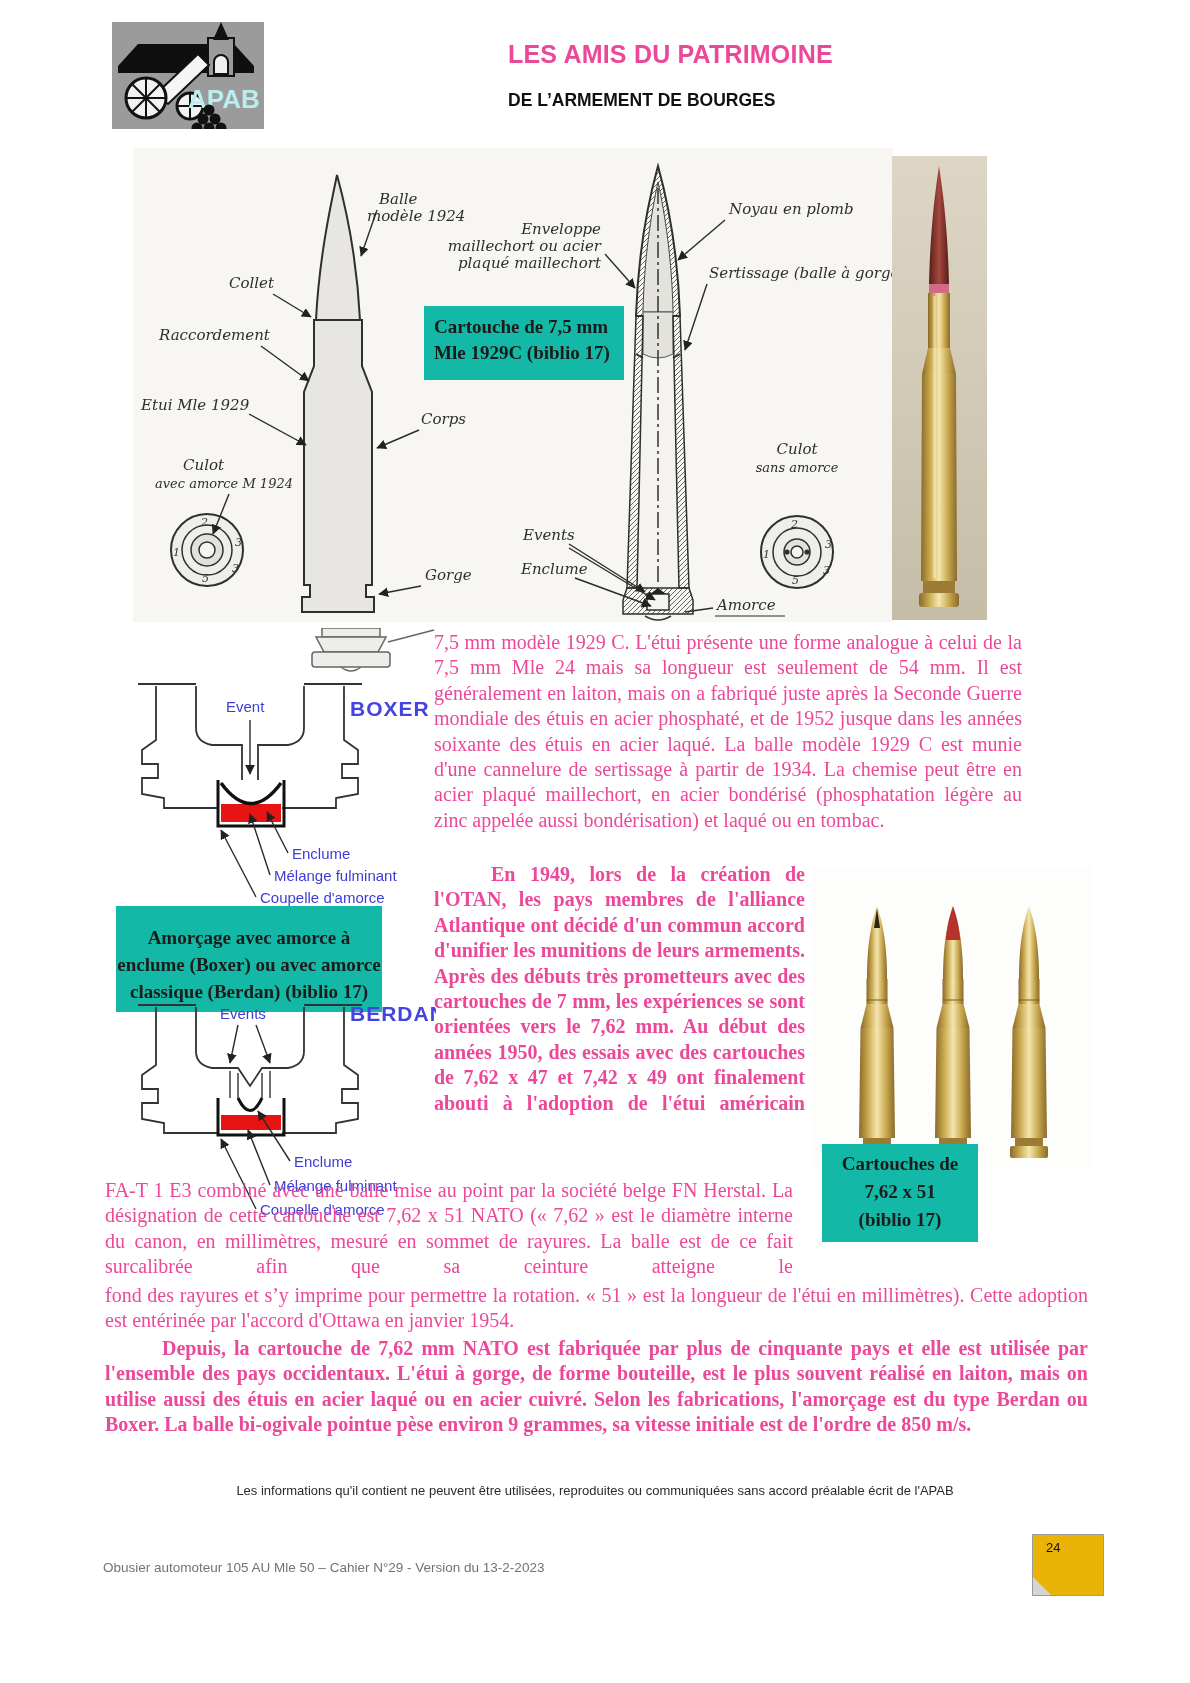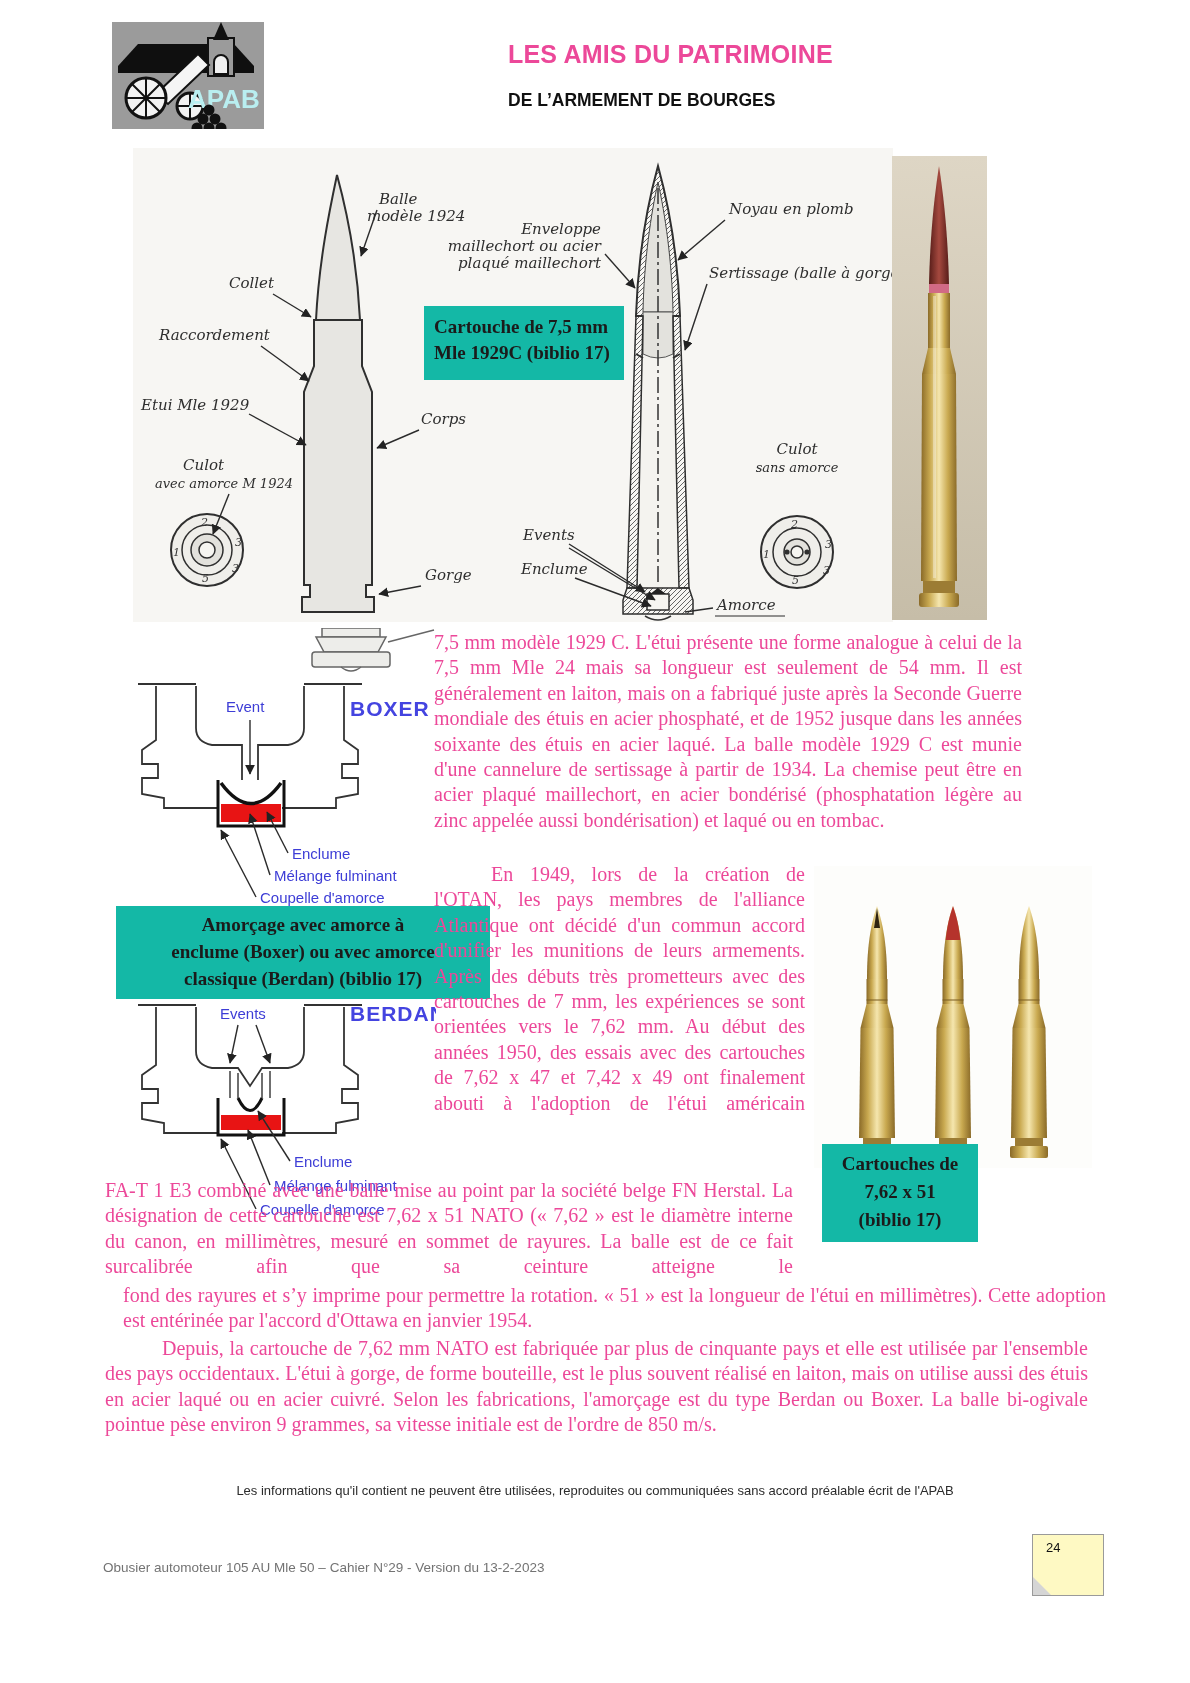--- a/index.html
+++ b/index.html
@@ -19,27 +19,27 @@
   .bluelab{font-family:"Liberation Sans",sans-serif;font-size:15px;fill:#3d3dd6;}
   .bluetitle{font-family:"Liberation Sans",sans-serif;font-size:21px;font-weight:bold;fill:#4444e0;letter-spacing:1px;}
   .ldr{stroke:#2b2b2b;stroke-width:1.4;fill:none;}
 
   
   .capbox{background:#14b8a6;color:#1b1b1b;font-weight:bold;font-size:19px;line-height:26px;}
   .capbox.center{text-align:center;}
 
   
   .para{font-size:20px;line-height:25.4px;text-align:justify;color:#ec4899;hyphens:none;}
-  .indent{text-indent:57px;}
+  .indent{text-indent:57px;font-weight:bold;}
   .justlast{text-align-last:justify;}
 
   
   .footnote{font-family:"Liberation Sans",sans-serif;font-size:13px;line-height:21px;color:#2b2b2b;text-align:center;width:100%;}
   .docref{font-family:"Liberation Sans",sans-serif;font-size:13.5px;color:#737373;}
-  .pagebox{width:70px;height:60px;border:1.5px solid #9a9a9a;background:#fef9c3;}
+  .pagebox{width:70px;height:60px;border:1.5px solid #9a9a9a;background:#eab308;}
   .pagebox .num{position:absolute;left:13px;top:5px;font-family:"Liberation Sans",sans-serif;font-size:13px;color:#111;}
   .pagebox .fold{position:absolute;left:0;bottom:0;width:18px;height:18px;background:#d5d5d5;
                  clip-path:polygon(0 0,100% 100%,0 100%);}
 </style>
 </head>
 <body>
 
 <div class="page">
 
   <svg width="0" height="0" style="position:absolute" aria-hidden="true">
@@ -230,21 +230,21 @@
     <path class="ldr" d="M124,92 L124,146" marker-end="url(#arr)"></path>
     <text class="bluetitle" x="224" y="88">BOXER</text>
     <text class="bluelab" x="166" y="231">Enclume</text>
     <path class="ldr" d="M162,225 L141,184" marker-end="url(#arr)"></path>
     <text class="bluelab" x="148" y="253">Mélange fulminant</text>
     <path class="ldr" d="M144,247 L124,186" marker-end="url(#arr)"></path>
     <text class="bluelab" x="134" y="275">Coupelle d'amorce</text>
     <path class="ldr" d="M130,269 L95,202" marker-end="url(#arr)" stroke-width="2"></path>
   </svg>
 
-  <div class="abs capbox center" style="left:116px;top:906px;width:374px;height:88px;padding-top:5px;line-height:27px">
+  <div class="abs capbox center" style="left:116px;top:906px;width:266px;height:88px;padding-top:18px;line-height:27px">
     <div>Amorçage avec amorce à</div>
     <div>enclume (Boxer) ou avec amorce</div>
     <div>classique (Berdan) (biblio 17)</div>
   </div>
 
   <svg class="abs" style="left:126px;top:993px" width="310" height="240" viewBox="0 0 310 240">
     <g stroke="#333" fill="none" stroke-width="1.8">
       <path d="M12,12 L70,12 M178,12 L236,12" stroke-width="2.2"></path>
       <path d="M30,14 L30,72 L16,82 L16,96 L32,96 L32,110 L16,110 L16,126 L38,130 L38,140 L92,140"></path>
       <path d="M218,14 L218,72 L232,82 L232,96 L216,96 L216,110 L232,110 L232,126 L210,130 L210,140 L156,140"></path>
@@ -309,21 +309,21 @@
     <div>7,62 x 51</div>
     <div>(biblio 17)</div>
   </div>
 
   <div class="abs para" style="left:434px;top:630px;width:588px">7,5 mm modèle 1929 C. L'étui présente une forme analogue à celui de la 7,5 mm Mle 24 mais sa longueur est seulement de 54 mm. Il est généralement en laiton, mais on a fabriqué juste après la Seconde Guerre mondiale des étuis en acier phosphaté, et de 1952 jusque dans les années soixante des étuis en acier laqué. La balle modèle 1929 C est munie d'une cannelure de sertissage à partir de 1934. La chemise peut être en acier plaqué maillechort, en acier bondérisé (phosphatation légère au zinc appelée aussi bondérisation) et laqué ou en tombac.</div>
 
   <div class="abs para indent justlast" style="left:434px;top:862px;width:371px">En 1949, lors de la création de l'OTAN, les pays membres de l'alliance Atlantique ont décidé d'un commun accord d'unifier les munitions de leurs armements. Après des débuts très prometteurs avec des cartouches de 7 mm, les expériences se sont orientées vers le 7,62 mm. Au début des années 1950, des essais avec des cartouches de 7,62 x 47 et 7,42 x 49 ont finalement abouti à l'adoption de l'étui américain</div>
 
   <div class="abs para justlast" style="left:105px;top:1178px;width:688px">FA-T 1 E3 combiné avec une balle mise au point par la société belge FN Herstal. La désignation de cette cartouche est 7,62 x 51 NATO (« 7,62 » est le diamètre interne du canon, en millimètres, mesuré en sommet de rayures. La balle est de ce fait surcalibrée afin que sa ceinture atteigne le</div>
 
-  <div class="abs para" style="left:123px;top:1283px;width:983px">fond des rayures et s’y imprime pour permettre la rotation. « 51 » est la longueur de l'étui en millimètres). Cette adoption est entérinée par l'accord d'Ottawa en janvier 1954.</div>
+  <div class="abs para" style="left:105px;top:1283px;width:983px">fond des rayures et s’y imprime pour permettre la rotation. « 51 » est la longueur de l'étui en millimètres). Cette adoption est entérinée par l'accord d'Ottawa en janvier 1954.</div>
 
   <div class="abs para indent" style="left:105px;top:1336px;width:983px">Depuis, la cartouche de 7,62 mm NATO est fabriquée par plus de cinquante pays et elle est utilisée par l'ensemble des pays occidentaux. L'étui à gorge, de forme bouteille, est le plus souvent réalisé en laiton, mais on utilise aussi des étuis en acier laqué ou en acier cuivré. Selon les fabrications, l'amorçage est du type Berdan ou Boxer. La balle bi-ogivale pointue pèse environ 9 grammes, sa vitesse initiale est de l'ordre de 850 m/s.</div>
 
   <div class="abs footnote" style="left:0;top:1480px">
     <div>Les informations qu'il contient ne peuvent être utilisées, reproduites ou communiquées sans accord préalable écrit de l'APAB</div>
   </div>
 
   <div class="abs docref" style="left:103px;top:1560px">Obusier automoteur 105 AU Mle 50 – Cahier N°29 - Version du 13-2-2023</div>
 
   <div class="abs pagebox" style="left:1032px;top:1534px">

